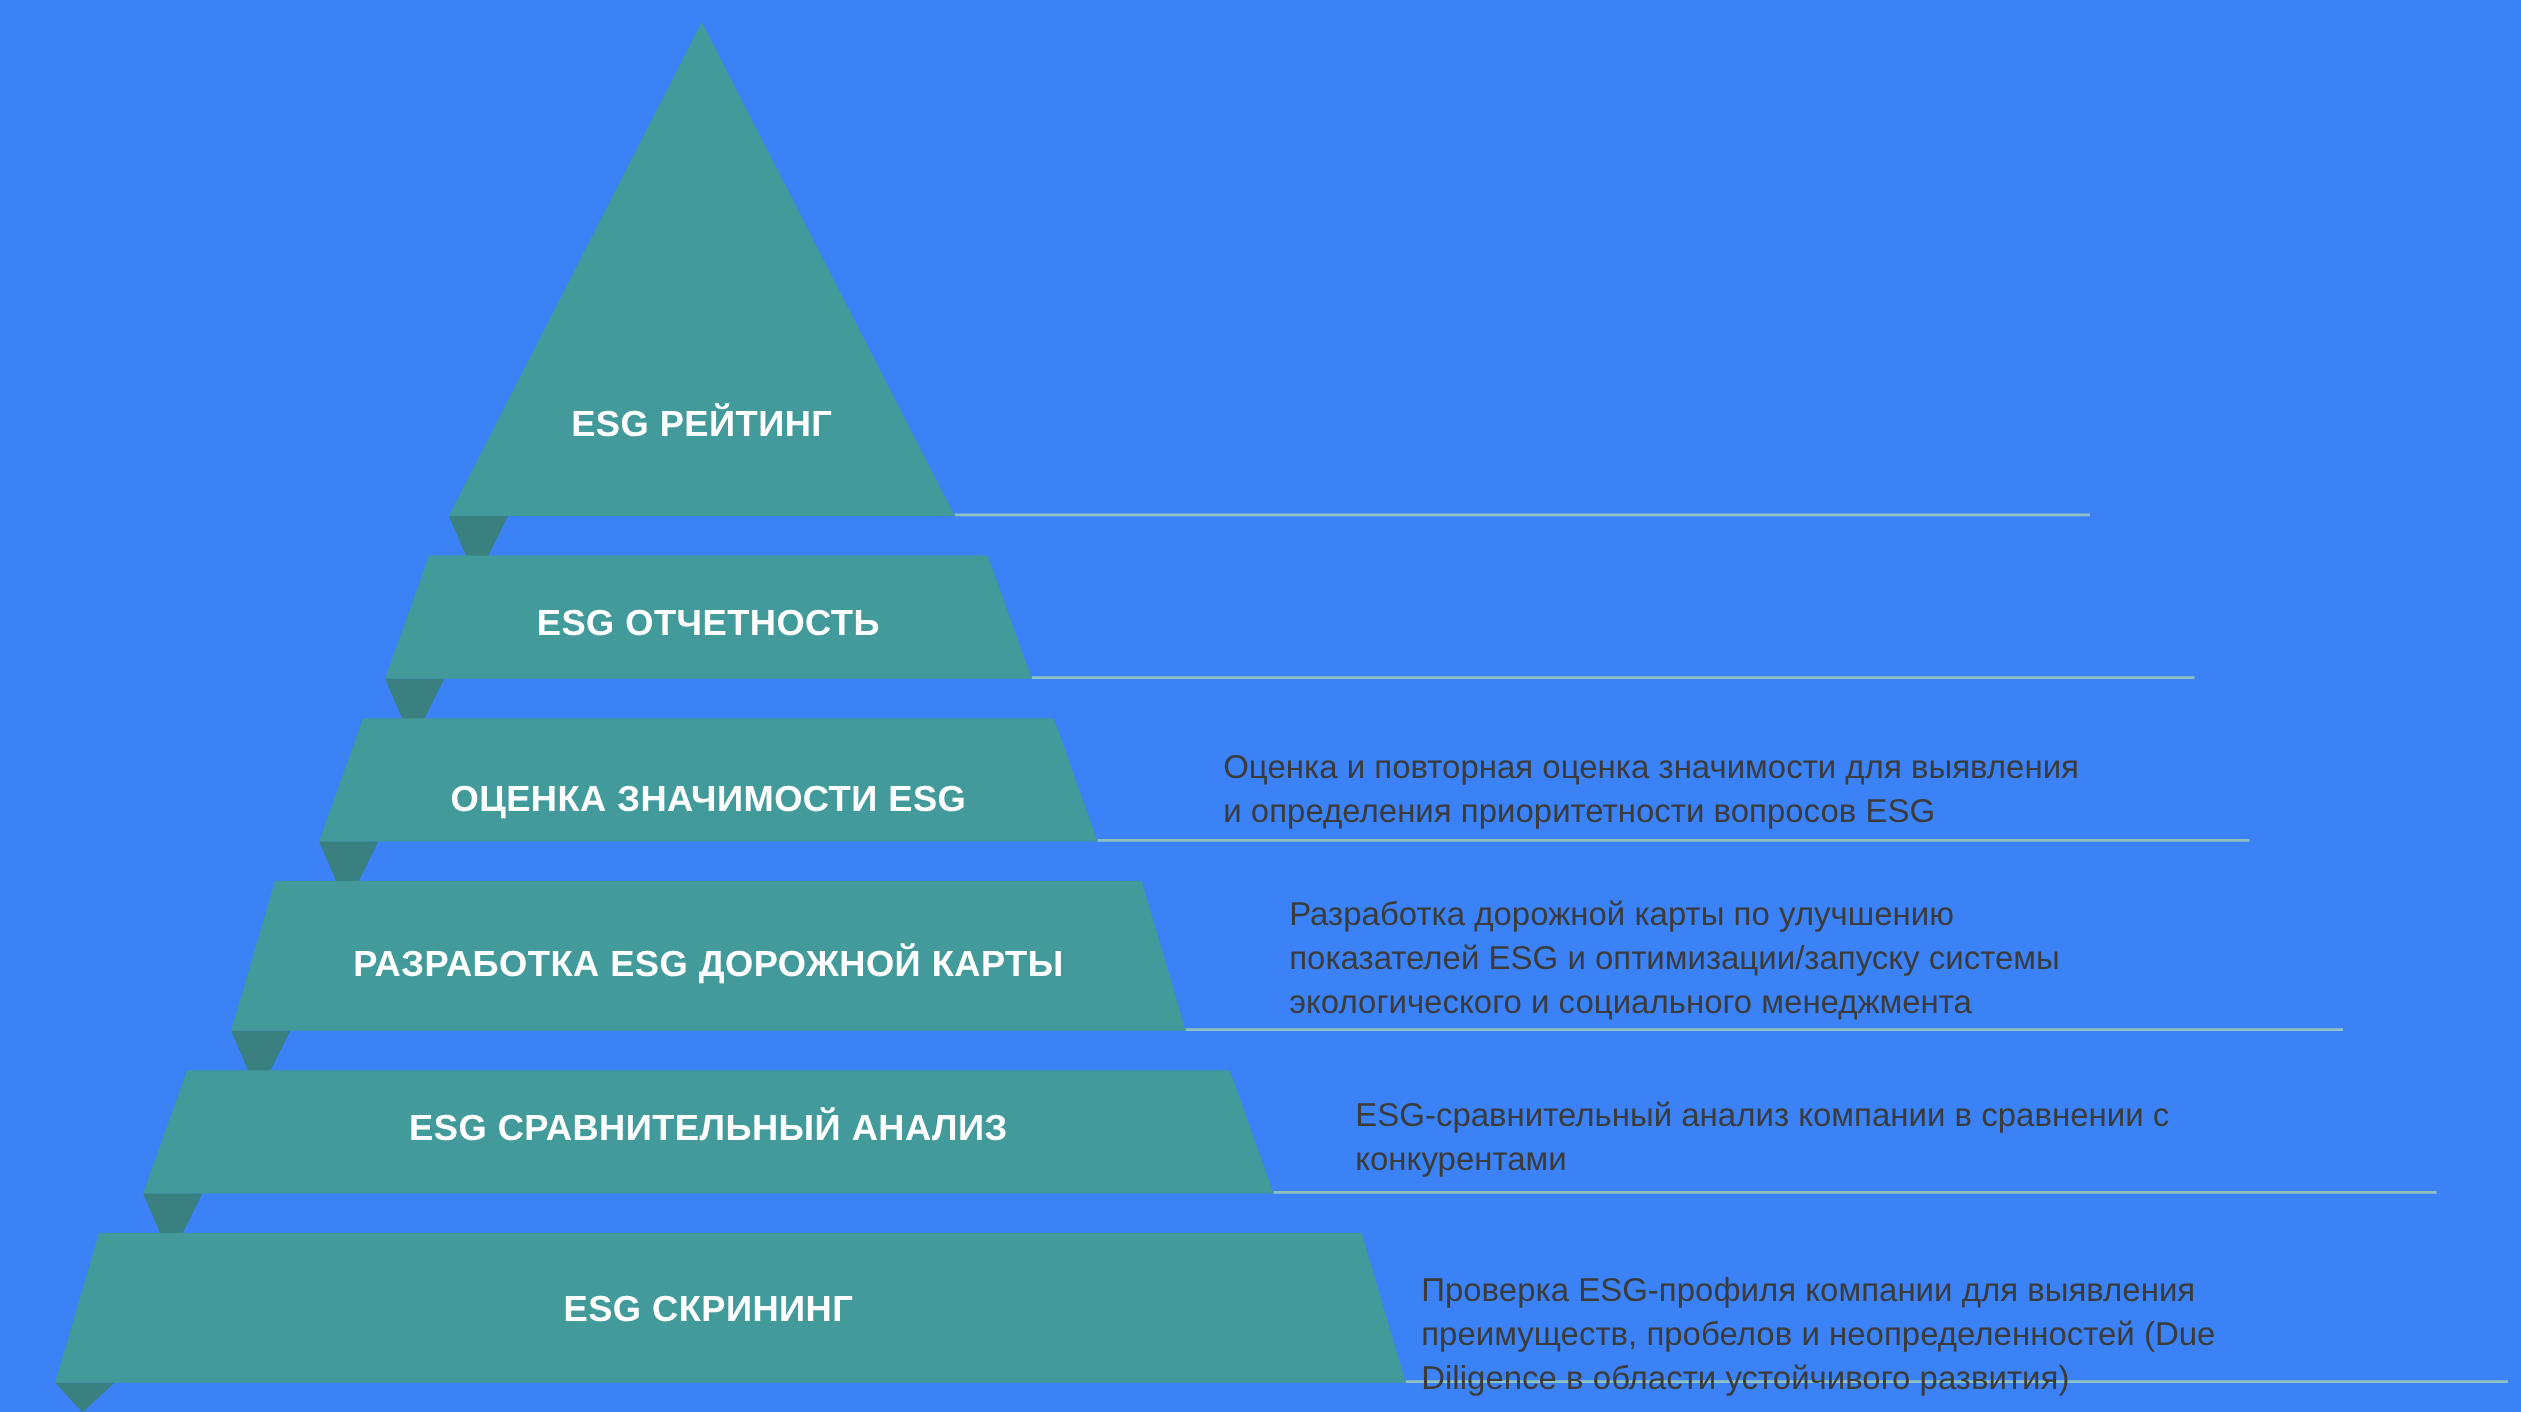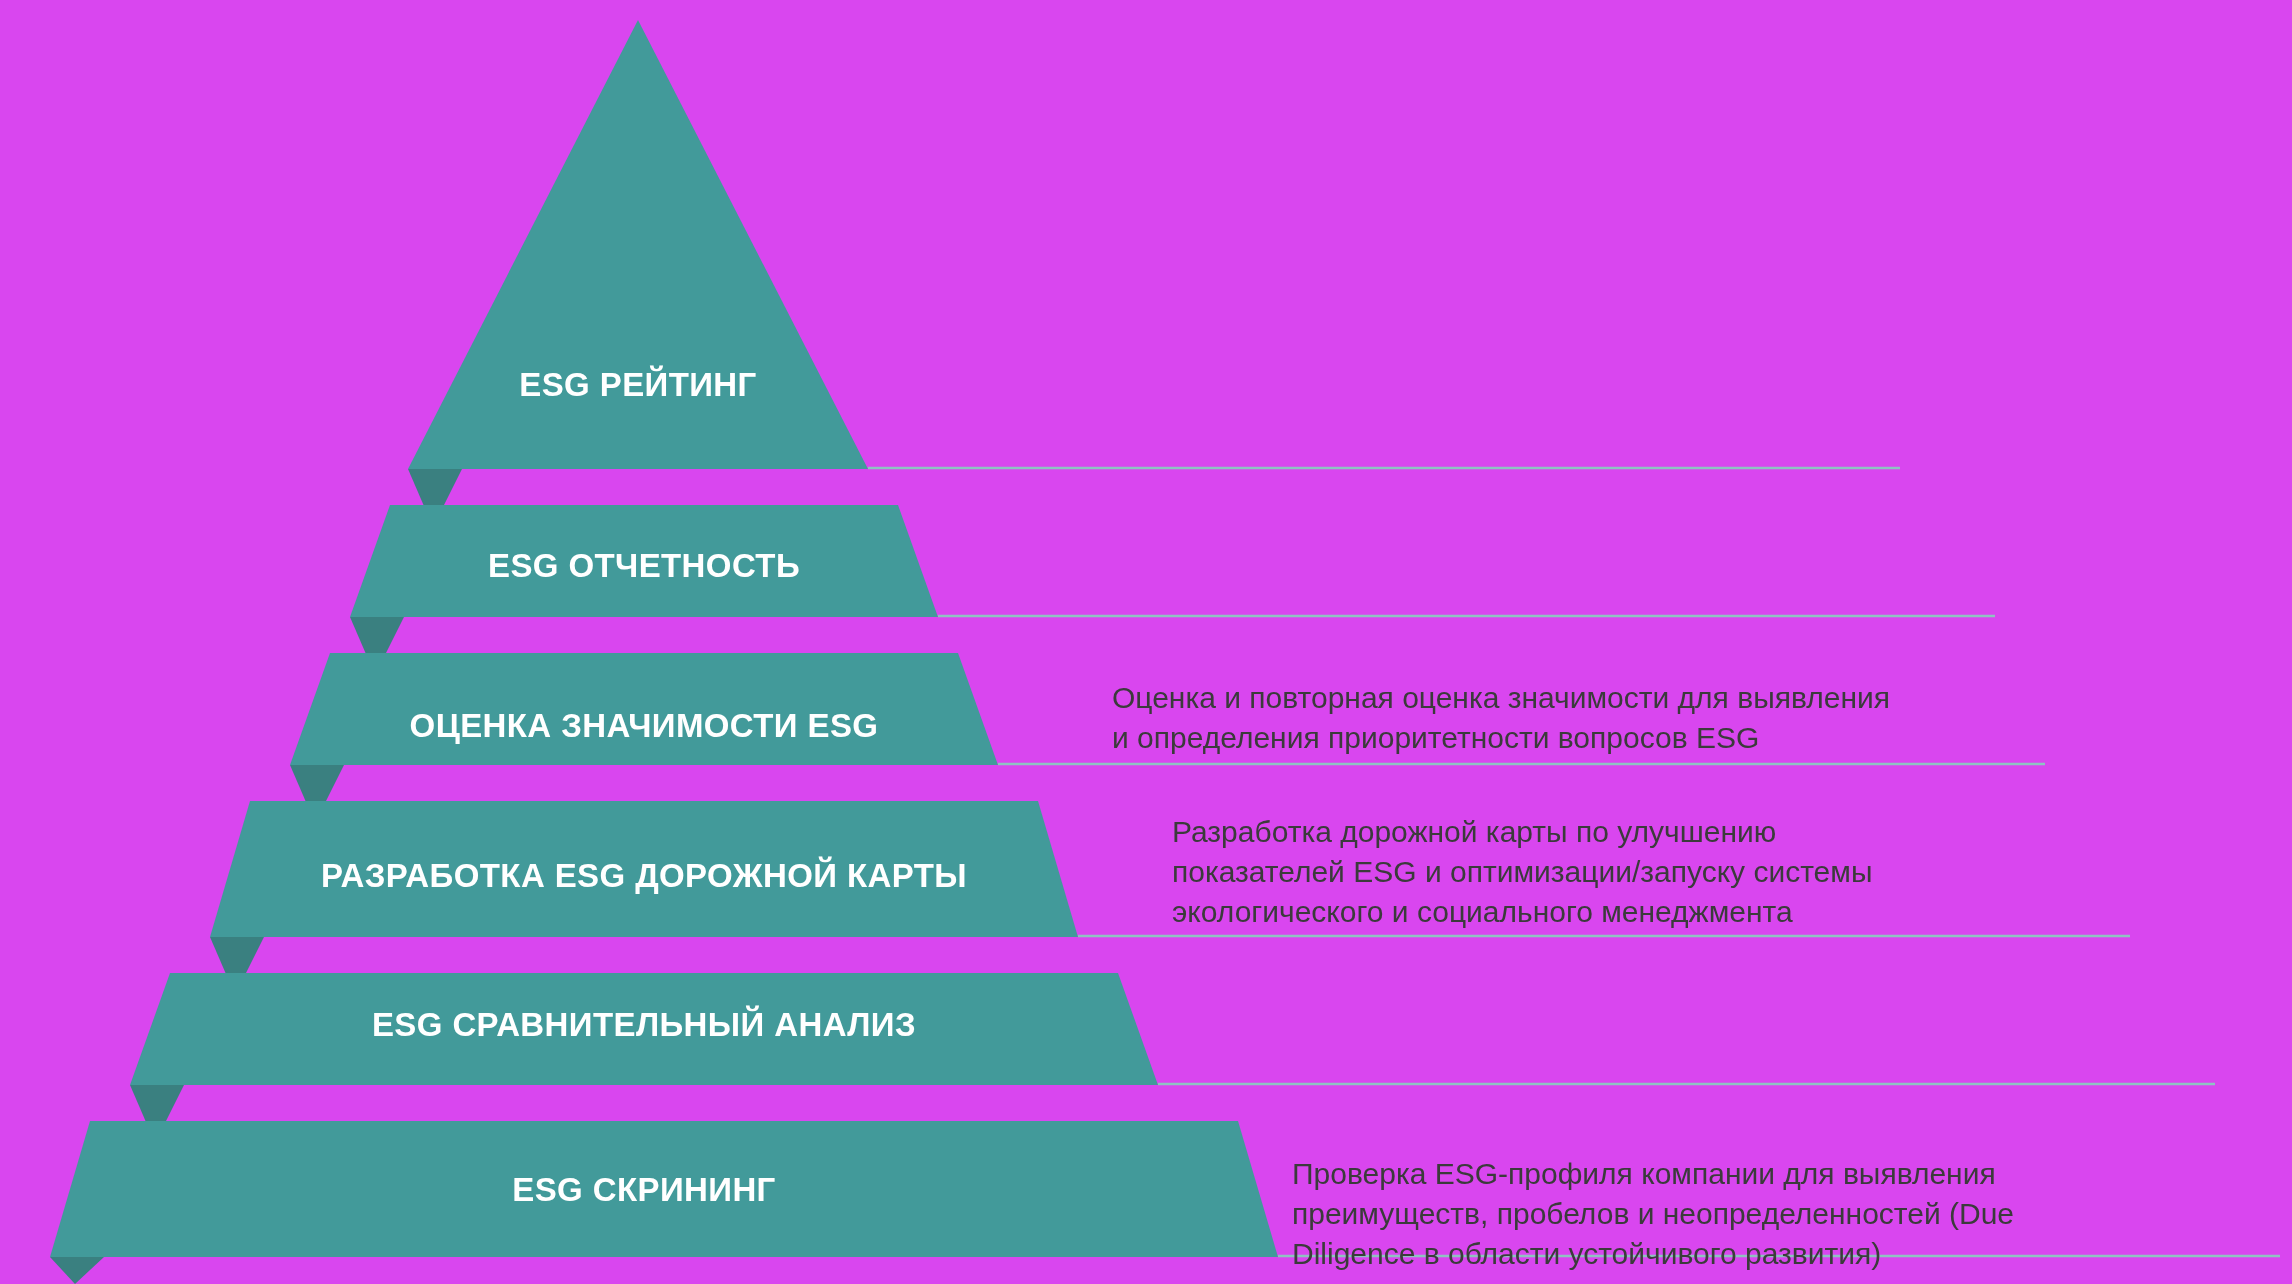--- a/index.html
+++ b/index.html
@@ -11,21 +11,21 @@
     width: 2292px;
     height: 1284px;
     font-family: "Liberation Sans", sans-serif;
     overflow: hidden;
     position: relative;
   }
   #stage {
     position: relative;
     width: 2292px;
     height: 1284px;
-    background: #d946ef;
+    background: #3b82f6;
   }
   #pyramid-svg {
     position: absolute;
     left: 0;
     top: 0;
     width: 2292px;
     height: 1284px;
   }
   .tier-label {
     position: absolute;
@@ -84,17 +84,19 @@
   <div class="tier-label" style="left:644px; top:715px;margin-top:11px;">ОЦЕНКА ЗНАЧИМОСТИ ESG</div>
   <div class="tier-label" style="left:644px; top:1025px;">ESG СРАВНИТЕЛЬНЫЙ АНАЛИЗ</div>
   <div class="tier-label" style="left:644px; top:876px;">РАЗРАБОТКА ESG ДОРОЖНОЙ КАРТЫ</div>
   <div class="tier-label" style="left:644px; top:1190px;">ESG СКРИНИНГ</div>
 
   <div class="tier-desc" style="left:1112px; top:678px;">Оценка и повторная оценка значимости для выявления
 и определения приоритетности вопросов ESG</div>
   <div class="tier-desc" style="left:1172px; top:800px;margin-top:12px;">Разработка дорожной карты по улучшению
 показателей ESG и оптимизации/запуску системы
 экологического и социального менеджмента</div>
+  <div class="tier-desc" style="left:1232px; top:995px;">ESG-сравнительный анализ компании в сравнении с
+конкурентами</div>
   <div class="tier-desc" style="left:1292px; top:1110px;margin-top:44px;">Проверка ESG-профиля компании для выявления
 преимуществ, пробелов и неопределенностей (Due
 Diligence в области устойчивого развития)</div>
 
 </div>
 
 </body></html>

